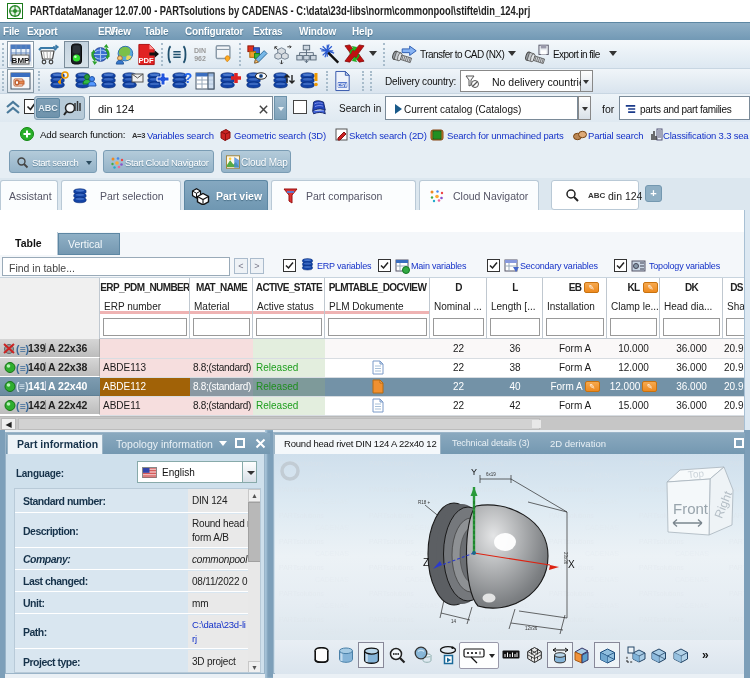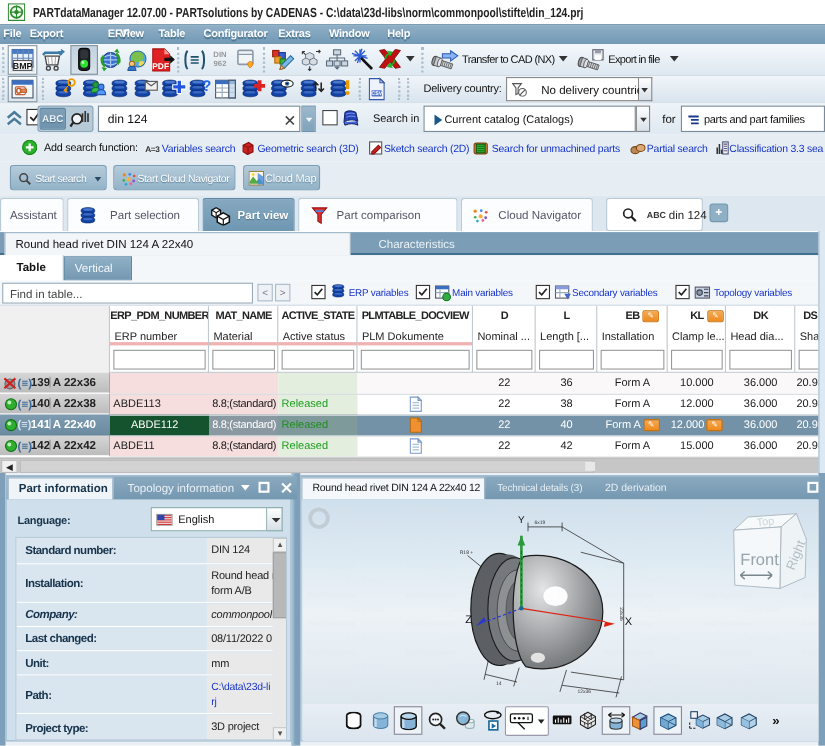--- a/index.html
+++ b/index.html
@@ -473,25 +473,20 @@
           <path d="M9 9l4 4" stroke="#222" stroke-width="2"></path>
         </svg>
     <div class="abs" style="left:36px;top:10px;font-size:8px;font-weight:bold;color:#333;">ABC</div>
     <div class="abs" style="left:56px;top:9px;color:#222;font-size:10.5px;white-space:nowrap;">din 124</div>
   </div>
   <div class="abs" style="left:645px;top:7px;width:17px;height:17px;background:#8fafc4;border:1px solid #7498b0;border-radius:3px;">
     <div style="color:#fff;font-size:11px;font-weight:bold;text-align:center;line-height:15px;">+</div>
   </div>
 </div>
 
-<div class="abs" style="left:0;top:210px;width:750px;height:22px;background:#7b9db5;border-top:1px solid #fff;border-bottom:2px solid #41718f;">
-  <div class="abs" style="left:4px;top:0px;width:315px;height:21px;background:#f2f6f9;border:1px solid #9db5c6;border-bottom:none;"></div>
-  <div class="abs" style="left:14px;top:5px;font-size:10.5px;color:#111;white-space:nowrap;">Round head rivet DIN 124 A 22x40</div>
-  <div class="abs" style="left:344px;top:5px;font-size:10.5px;color:#eaf2f7;">Characteristics</div>
-</div>
 
 <div class="abs" style="left:0;top:232px;width:750px;height:23px;background:#f4f7fa;">
   <div class="abs" style="left:0px;top:0px;width:58px;height:23px;background:#fff;border-right:1px solid #b9c9d6;"></div>
   <div class="abs" style="left:15px;top:5px;font-weight:bold;color:#111;font-size:10.5px;">Table</div>
   <div class="abs" style="left:58px;top:1px;width:62px;height:22px;background:linear-gradient(#8fb0c6,#7598b1);border:1px solid #5d87a3;"></div>
   <div class="abs" style="left:68px;top:6px;color:#f2f7fa;font-size:10.5px;">Vertical</div>
 </div>
 
 <div id="findrow" class="abs" style="left:0;top:255px;width:750px;height:23px;background:#f4f7fa;border-bottom:1px solid #c8d4de;">
   <div class="abs" style="left:2px;top:2px;width:228px;height:19px;background:#fff;border:1px solid #99aab8;">
@@ -657,21 +652,21 @@
       <div class="abs" style="left:0;top:0;width:100px;height:19px;background:linear-gradient(#7e9cb1,#6a8ba0);border-bottom:1px solid #5f8095;">
         <svg class="abs" style="left:3px;top:3px;" width="14" height="13" viewBox="0 0 14 13">
               <circle cx="7" cy="6.5" r="5" fill="#2fae2f" stroke="#157015"></circle>
               <circle cx="5.5" cy="5" r="1.8" fill="#b6f0b6"></circle>
             </svg>
         <span class="abs" style="left:16px;top:4px;color:#dce8f0;font-size:10px;font-weight:bold;">(≡)</span>
         <b class="abs" style="left:28px;top:3px;color:#fff;">141</b>
             <span class="abs" style="left:44px;top:2px;color:#dde;">|</span>
         <b class="abs" style="left:48px;top:3px;color:#fff;">A 22x40</b>
       </div>
-      <div class="cell" style="left:100px;width:90px;background:#14532d;padding-left:19px;">ABDE112</div>
+      <div class="cell" style="left:100px;width:90px;background:#a16207;padding-left:3px;">ABDE112</div>
       <div class="cell" style="left:190px;width:63px;background:#8a98a2;padding-left:3px;letter-spacing:-0.3px;">8.8;(standard)</div>
       <div class="cell" style="left:253px;width:72px;background:#7e9a9a;padding-left:3px;color:#1e8e1e;">Released</div>
       <div class="cell" style="left:325px;width:105px;"><svg style="margin:2px 0 0 47px;" width="12" height="15" viewBox="0 0 12 15">
               <path d="M1 1h7l3 3v10H1z" fill="#f09030" stroke="#b86a10"></path>
               <path d="M8 1l3 3H8z" fill="#ffc080" stroke="#b86a10"></path>
             </svg></div>
       <div class="cell cnum" style="left:430px;width:57px;">22</div>
       <div class="cell cnum" style="left:487px;width:56px;">40</div>
       <div class="cell cnum" style="left:543px;width:64px;">Form A<span class="badge" style="display:inline-block;vertical-align:1px;margin-left:2px;"></span></div>
       <div class="cell cnum" style="left:607px;width:53px;">12.000<span class="badge" style="display:inline-block;vertical-align:1px;margin-left:2px;"></span></div>
@@ -751,21 +746,21 @@
       <div class="abs" style="left:4px;top:9px;width:0;height:0;border-left:4px solid transparent;border-right:4px solid transparent;border-top:4px solid #333;"></div>
     </div>
 
     <div class="abs" style="left:8px;top:55px;width:247px;height:185px;background:#d9e6f0;border:1px solid #b8cad8;overflow:hidden;">
       <div id="infotable">
         <div class="irow" style="top:0;height:24px;">
               <div class="ilab" style="line-height:24px;">Standard number:</div>
               <div class="ival" style="line-height:24px;">DIN 124</div>
             </div>
         <div class="irow" style="top:25px;height:34px;">
-              <div class="ilab" style="line-height:34px;">Installation:</div>
+              <div class="ilab" style="line-height:34px;">Description:</div>
               <div class="ival" style="padding-top:3px;line-height:14px;">Round head ri<br>form A/B</div>
             </div>
         <div class="irow" style="top:60px;height:21px;font-style:italic;">
               <div class="ilab" style="line-height:21px;">Company:</div>
               <div class="ival" style="line-height:21px;">commonpool</div>
             </div>
         <div class="irow" style="top:82px;height:21px;">
               <div class="ilab" style="line-height:21px;">Last changed:</div>
               <div class="ival" style="line-height:21px;">08/11/2022 0…</div>
             </div>

